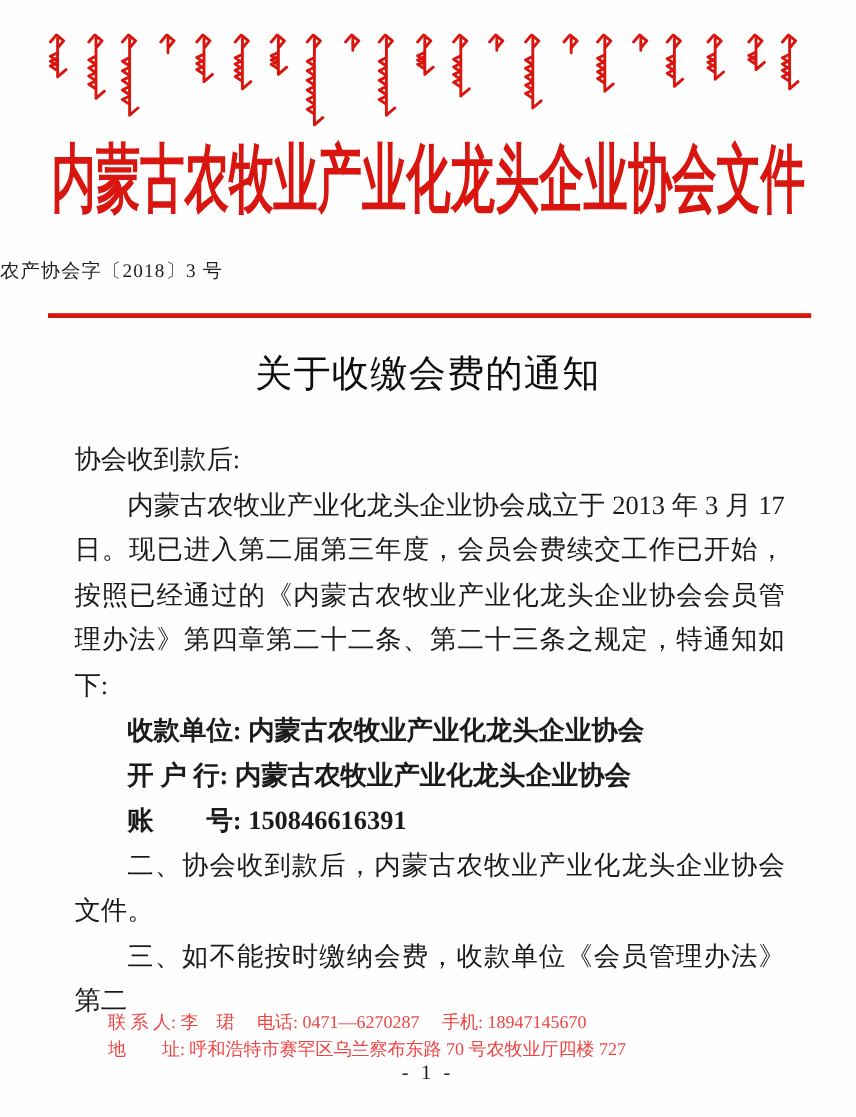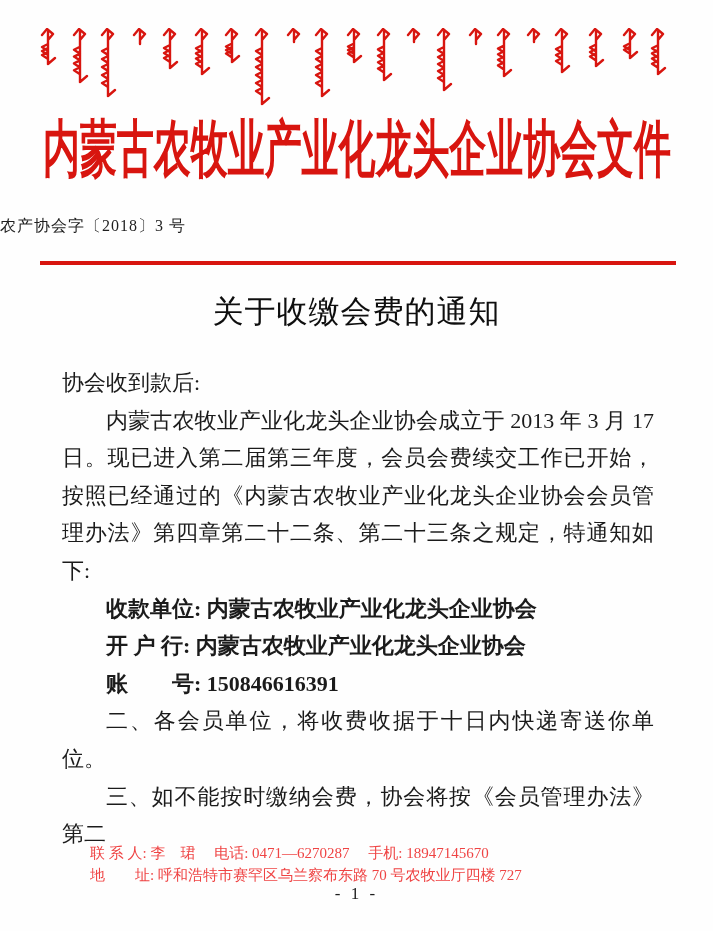--- a/index.html
+++ b/index.html
@@ -85,22 +85,22 @@
   <div class="red-line"></div>
 
   <h1 class="notice-title">关于收缴会费的通知</h1>
 
   <div class="notice-body" id="bodyContainer">
       <p class="para noindent">协会收到款后:</p>
       <p class="para">内蒙古农牧业产业化龙头企业协会成立于 2013 年 3 月 17 日。现已进入第二届第三年度，会员会费续交工作已开始，按照已经通过的《内蒙古农牧业产业化龙头企业协会会员管理办法》第四章第二十二条、第二十三条之规定，特通知如下:</p>
       <p class="para bold">收款单位: 内蒙古农牧业产业化龙头企业协会</p>
       <p class="para bold">开 户 行: 内蒙古农牧业产业化龙头企业协会</p>
       <p class="para bold">账　　号: 150846616391</p>
-      <p class="para">二、各会员单位，将收费收据于十日内快递寄送你单位。</p>
-      <p class="para">三、如不能按时缴纳会费，协会将按《会员管理办法》第二</p>
+      <p class="para">二、协会收到款后，内蒙古农牧业产业化龙头企业协会文件。</p>
+      <p class="para">三、如不能按时缴纳会费，收款单位《会员管理办法》第二</p>
     </div>
 
   <div class="footer-block" id="footerContainer">
       <p class="footer-line">联 系 人: 李　珺　 电话: 0471—6270287　 手机: 18947145670</p>
       <p class="footer-line">地　　址: 呼和浩特市赛罕区乌兰察布东路 70 号农牧业厅四楼 727</p>
     </div>
 
   <div class="page-number">- 1 -</div>
 
 </div>

